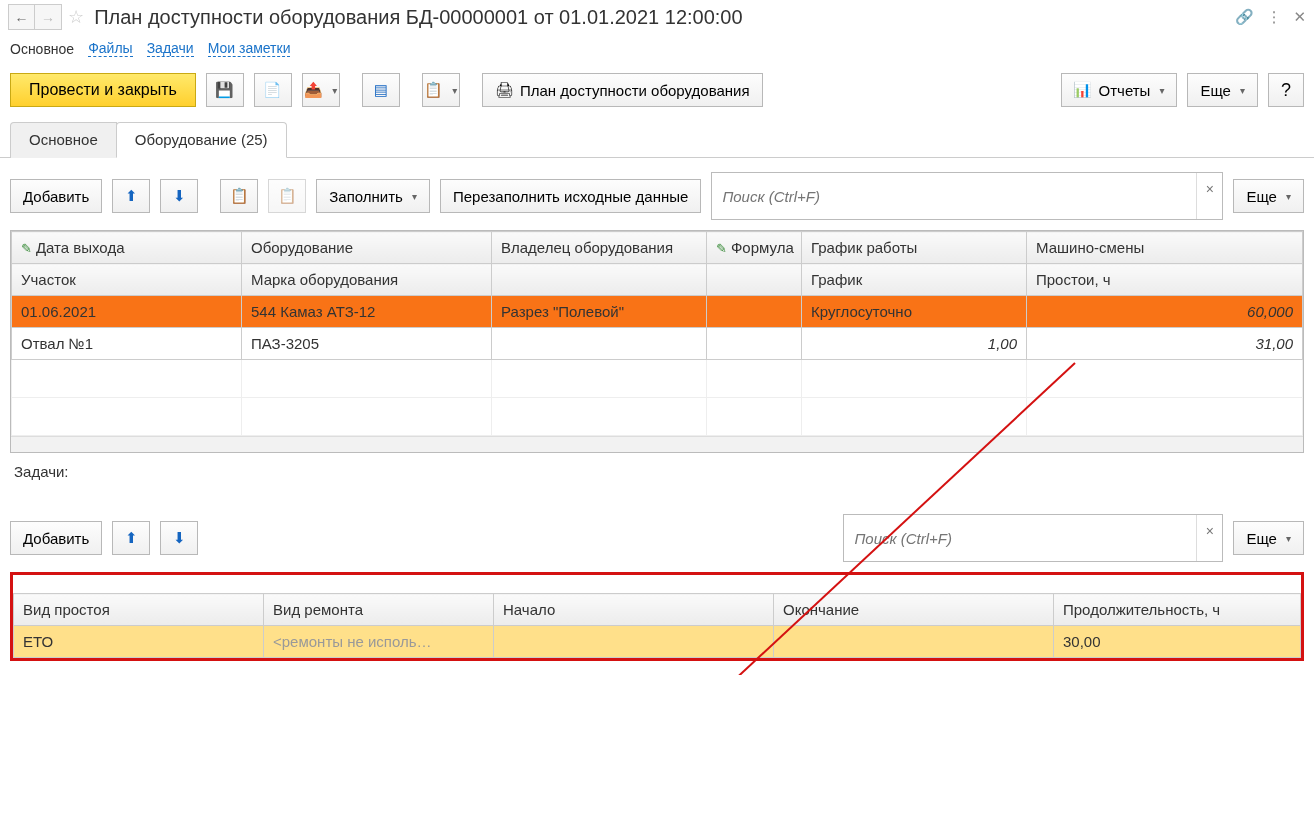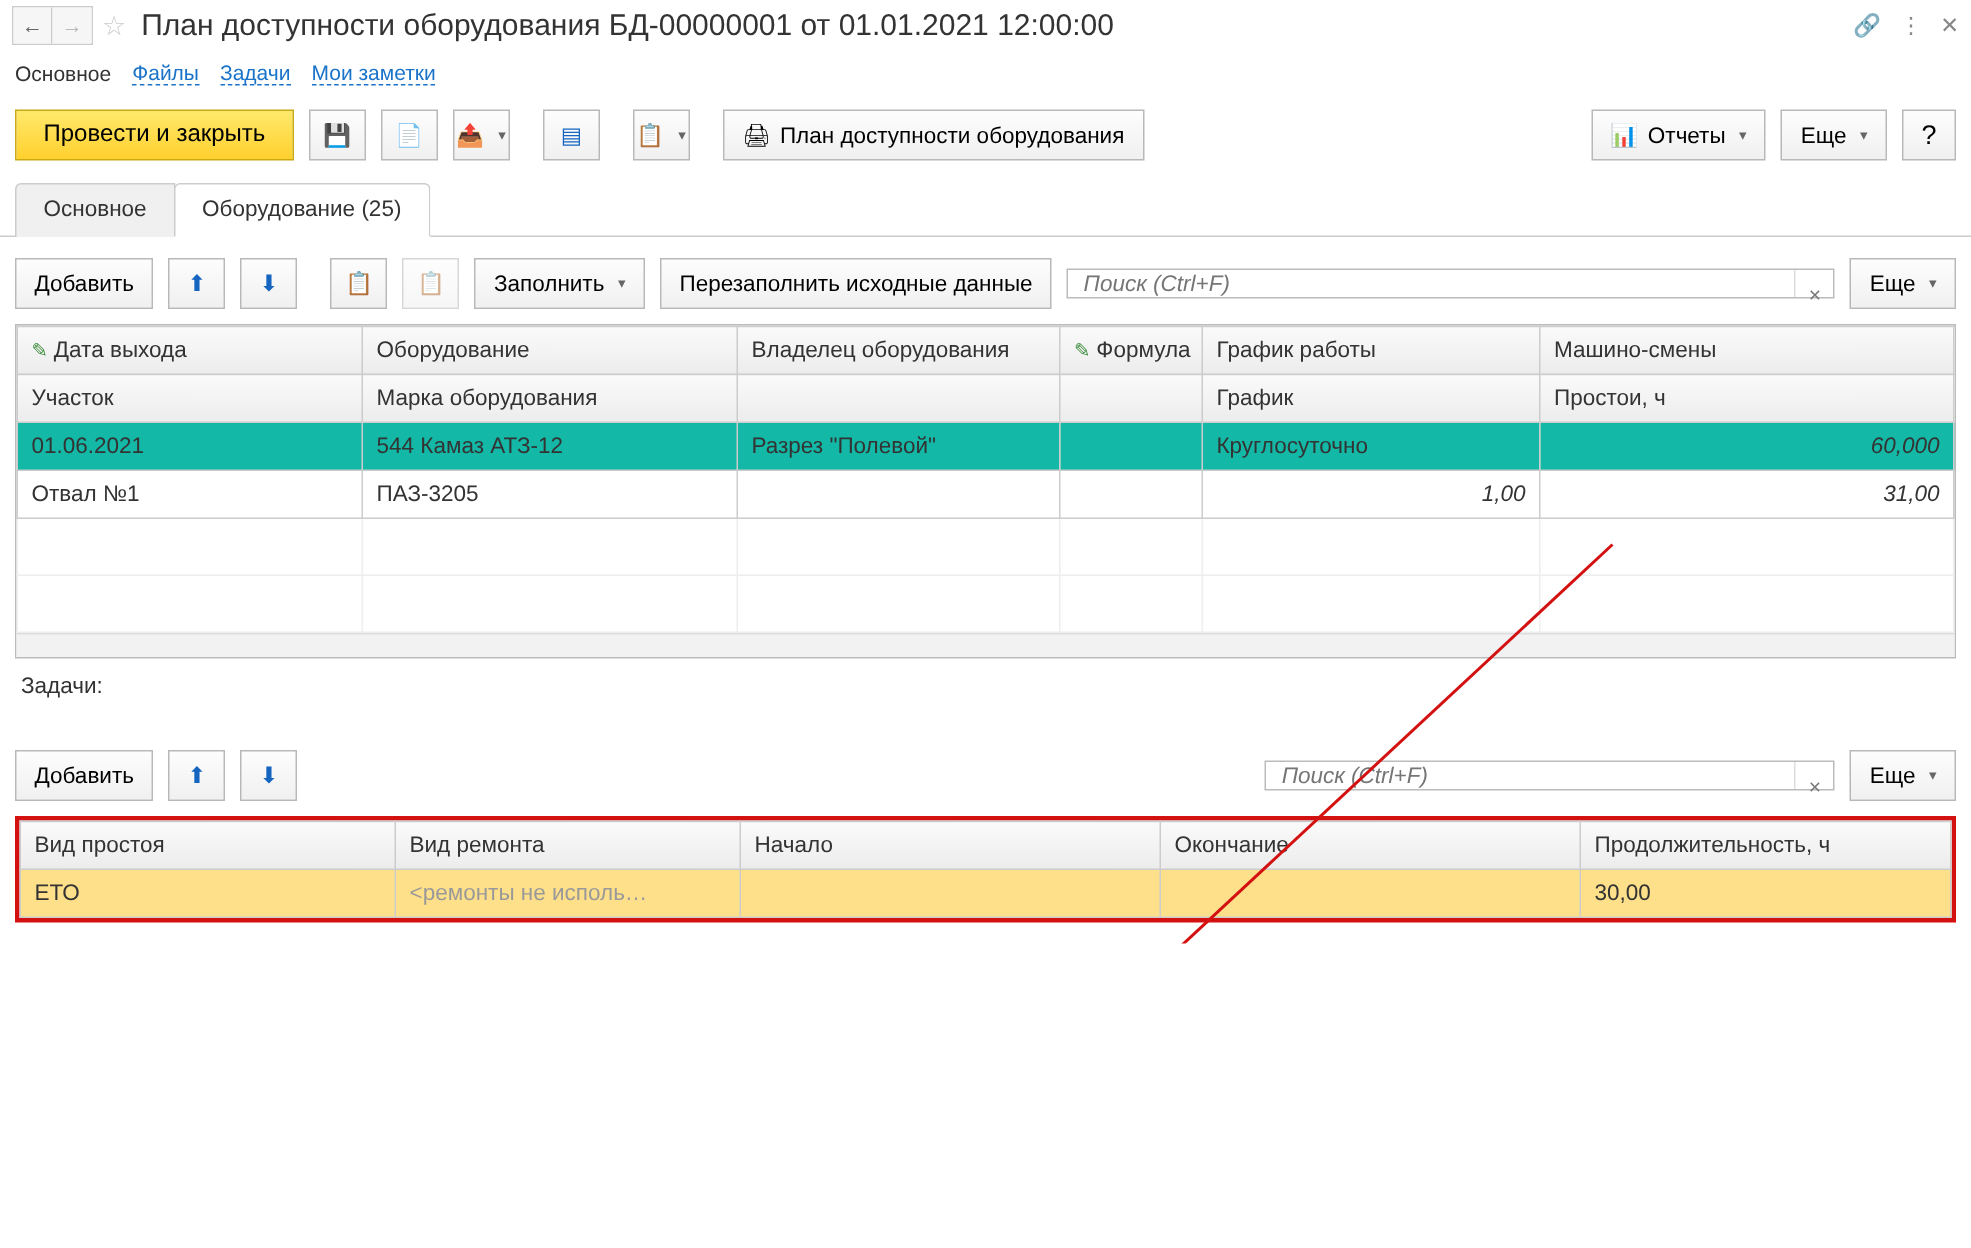--- a/index.html
+++ b/index.html
@@ -26,39 +26,39 @@
   .spacer-sm { width: 2px; }
   .spacer-lg { flex: 1; }
   .toolbar .q { width: 36px; font-size: 18px; }
   .tabs { display: flex; padding: 0 10px; border-bottom: 1px solid #ccc; }
   .tab { padding: 8px 18px 9px 18px; background: #f0f0f0; border: 1px solid #ccc; border-bottom: none; position: relative; top: 1px; font-size: 15px; cursor: pointer; }
   .tab:first-child { border-radius: 4px 0 0 0; }
   .tab.active { background: #fff; border-bottom: 1px solid #fff; border-radius: 4px 4px 0 0; }
   .tab + .tab { margin-left: -1px; }
   .panel { padding: 14px 10px; }
   .panel-toolbar { display: flex; gap: 10px; align-items: center; margin-bottom: 10px; }
-  .search-wrap { display: flex; border: 1px solid #bbb; height: 20px; align-items: center; flex: 1; }
+  .search-wrap { display: flex; border: 1px solid #bbb; height: 48px; align-items: center; flex: 1; }
   .search-wrap.narrow { flex: 0 0 380px; }
   .search-wrap input { flex: 1; border: none; outline: none; padding: 0 10px; font-size: 15px; font-style: italic; color: #999; height: 100%; }
   .search-wrap .clear { width: 26px; text-align: center; color: #777; border-left: 1px solid #ddd; height: 100%; line-height: 32px; cursor: pointer; }
   .grid { border: 1px solid #bbb; position: relative; }
   .grid-head { background: linear-gradient(#fafafa, #ececec); }
   .grid table { width: 100%; border-collapse: collapse; table-layout: fixed; }
   .grid th, .grid td { border: 1px solid #ccc; padding: 7px 9px; text-align: left; font-weight: normal; font-size: 15px; }
   .grid th { background: linear-gradient(#fafafa, #ececec); }
   .grid .r-align { text-align: right; font-style: italic; }
   .grid .pencil { color: #3a8c3a; font-size: 13px; margin-right: 4px; }
-  .row-sel td { background: #14b8a6; }
+  .row-sel td { background: #f97316; }
   .row-sel td.hl { background: #ffe08a; outline: 3px solid #d41111; outline-offset: -2px; }
   .filler-row td { height: 38px; border-color: #eee; }
   .hscroll { height: 16px; background: #f2f2f2; border-top: 1px solid #ddd; }
   .formula-lbl { padding: 10px 4px 4px 4px; font-size: 15px; }
   .formula-val { height: 30px; }
   .detail-grid { border: 3px solid #d41111; margin-top: 6px; }
-  .detail-grid table { width: 100%; border-collapse: collapse; table-layout: fixed; }
+  .detail-grid table { width: 100%; border-collapse: collapse; table-layout: fixed; margin-top: 18px; }
   .detail-grid th, .detail-grid td { border: 1px solid #ccc; padding: 7px 9px; text-align: left; font-weight: normal; font-size: 15px; }
   .detail-grid th { background: linear-gradient(#fafafa, #ececec); }
   .detail-grid .row-sel2 td { background: #ffe08a; }
   .ph { color: #999; }
   svg.arrow-line { position: absolute; pointer-events: none; }
   .icon-save    { color: #1565c0; }
   .icon-green   { color: #2e7d32; }
   .icon-chart   { color: #c62828; }
   .icon-blueup  { color: #1565c0; }
   .icon-bluedn  { color: #1565c0; }

